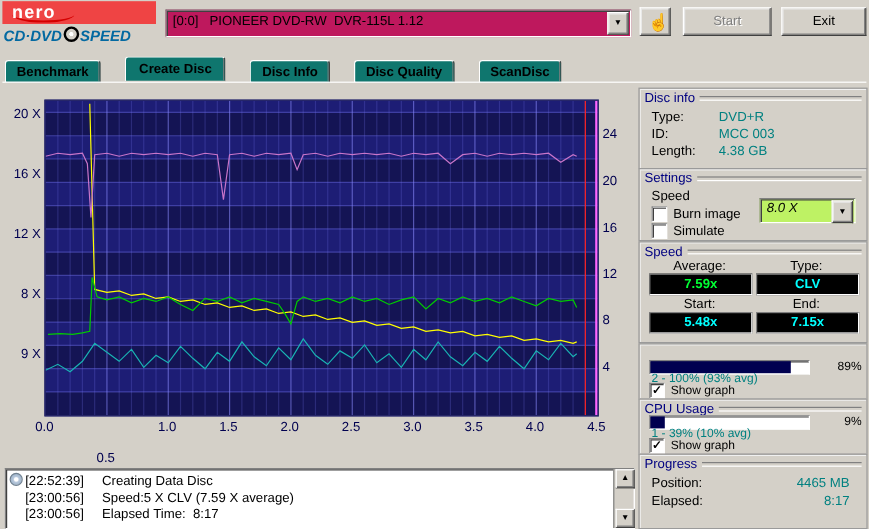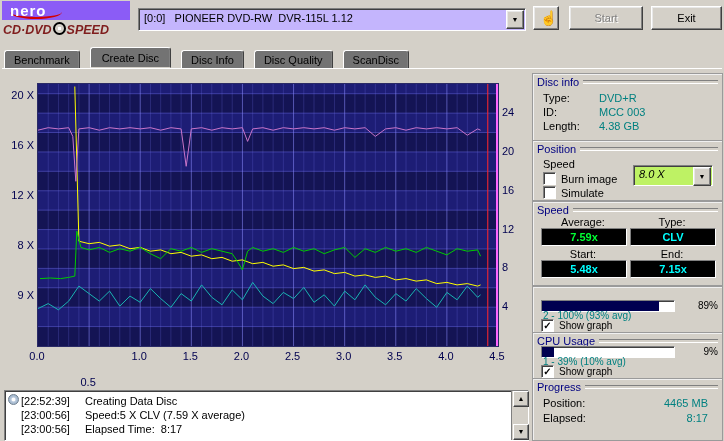--- a/index.html
+++ b/index.html
@@ -2,33 +2,33 @@
 <html><head>
 <meta charset="utf-8">
 <style>
   html,body{margin:0;padding:0;}
   body{width:724px;height:441px;background:#d4d0c8;font-family:"Liberation Sans",sans-serif;font-size:11px;color:#000;overflow:hidden;}
   #screen{position:absolute;left:0;top:0;width:724px;height:441px;background:#d4d0c8;overflow:hidden;}
   .raised{border:1px solid;border-color:#ffffff #404040 #404040 #ffffff;box-shadow:inset -1px -1px 0 #808080, inset 1px 1px 0 #e8e8e8;}
   .sunken{border:1px solid;border-color:#808080 #ffffff #ffffff #808080;box-shadow:inset 1px 1px 0 #404040;}
   .btn3d{position:absolute;background:#d4d0c8;border:1px solid;border-color:#ffffff #404040 #404040 #ffffff;box-shadow:inset -1px -1px 0 #808080, inset 1px 1px 0 #e8e8e8;font-family:"Liberation Sans",sans-serif;font-size:11px;cursor:default;}
   
-  .logo-black{position:absolute;left:2px;top:1px;width:128px;height:19px;background:#8b5cf6;}
+  .logo-black{position:absolute;left:2px;top:1px;width:128px;height:19px;background:#ef4444;}
   .nero-text{position:absolute;left:8px;top:1px;color:#fff;font-weight:bold;font-size:15px;letter-spacing:1px;}
   .swoosh{position:absolute;left:8px;top:4px;width:52px;height:12px;border-bottom:2px solid #d40000;border-radius:50%;}
-  .logo-sub{position:absolute;left:3px;top:21px;font-weight:bold;font-style:italic;font-size:12.5px;color:#7f1d1d;white-space:nowrap;}
+  .logo-sub{position:absolute;left:3px;top:21px;font-weight:bold;font-style:italic;font-size:12.5px;color:#0369a1;white-space:nowrap;}
   .disc-glyph{display:inline-block;width:9px;height:9px;border:2px solid #000;border-radius:50%;position:relative;top:1px;margin:0 1px;background:radial-gradient(circle,#fff 25%,#d4d0c8 30%);}
-  .combo{position:absolute;left:138px;top:8px;width:386px;height:21px;background:#c4b5fd;border:1px solid;border-color:#808080 #ffffff #ffffff #808080;box-shadow:inset 1px 1px 0 #404040;}
+  .combo{position:absolute;left:138px;top:8px;width:386px;height:21px;background:#be185d;border:1px solid;border-color:#808080 #ffffff #ffffff #808080;box-shadow:inset 1px 1px 0 #404040;}
   .combo-text{position:absolute;left:5px;top:3px;white-space:pre;}
   .combo-arrow{position:absolute;right:1px;top:1px;width:16px;height:17px;background:#d4d0c8;text-align:center;font-size:7px;line-height:17px;color:#000;}
   .hand-icon{font-size:14px;color:#c8a000;line-height:20px;}
   .disabled-label{color:#808080;text-shadow:1px 1px 0 #fff;}
   
   .tabstrip{position:absolute;left:4px;top:47px;height:21px;}
-  .tab{display:inline-block;padding:3px 9px 2px;margin-right:10px;background:#737373;border:1px solid;border-color:#ffffff #404040 #d4d0c8 #ffffff;border-radius:3px 3px 0 0;box-shadow:inset -1px 0 0 #808080;position:relative;top:2px;}
+  .tab{display:inline-block;padding:3px 9px 2px;margin-right:20px;background:#0f766e;border:1px solid;border-color:#ffffff #404040 #d4d0c8 #ffffff;border-radius:3px 3px 0 0;box-shadow:inset -1px 0 0 #808080;position:relative;top:2px;font-weight:bold;}
   .tab.active{top:0;padding:4px 11px 3px;z-index:3;}
   .content-edge{position:absolute;left:2px;top:68px;width:720px;height:1px;background:#ffffff;}
   
   #plot{position:absolute;left:37px;top:83px;width:460px;height:262px;background:#1d1d75;border:1px solid #2a2a66;}
   .tick{position:absolute;font-size:11px;color:#00004f;white-space:nowrap;}
   
   .logbox{position:absolute;left:4px;top:390px;width:523px;height:49px;background:#fff;}
   .logrow{display:flex;height:14px;line-height:14px;white-space:pre;align-items:center;}
   .log-icon-cell{width:16px;text-align:center;flex:0 0 16px;}
   .log-time-cell{width:64px;flex:0 0 64px;}
@@ -191,21 +191,21 @@
     <span class="plabel" style="left:10px;top:18px;">Type:</span>
     <span class="pvalue" style="left:66px;top:18px;">DVD+R</span>
     <span class="plabel" style="left:10px;top:32px;">ID:</span>
     <span class="pvalue" style="left:66px;top:32px;">MCC 003</span>
     <span class="plabel" style="left:10px;top:46px;">Length:</span>
     <span class="pvalue" style="left:66px;top:46px;">4.38 GB</span>
   </div>
 
   <div class="panel" style="top:140px;height:59px;">
     <div class="phead">
-        <span class="ptitle">Position</span>
+        <span class="ptitle">Settings</span>
         <span class="prule"></span>
       </div>
     <span class="plabel" style="left:10px;top:17px;">Speed</span>
     <div class="speed-combo">
       <span class="combo-text">8.0 X</span>
       <span class="combo-arrow raised">▼</span>
     </div>
     <div class="cbrow" style="left:10px;top:31px;">
       <span class="cb">
           <span class="mark"></span>

